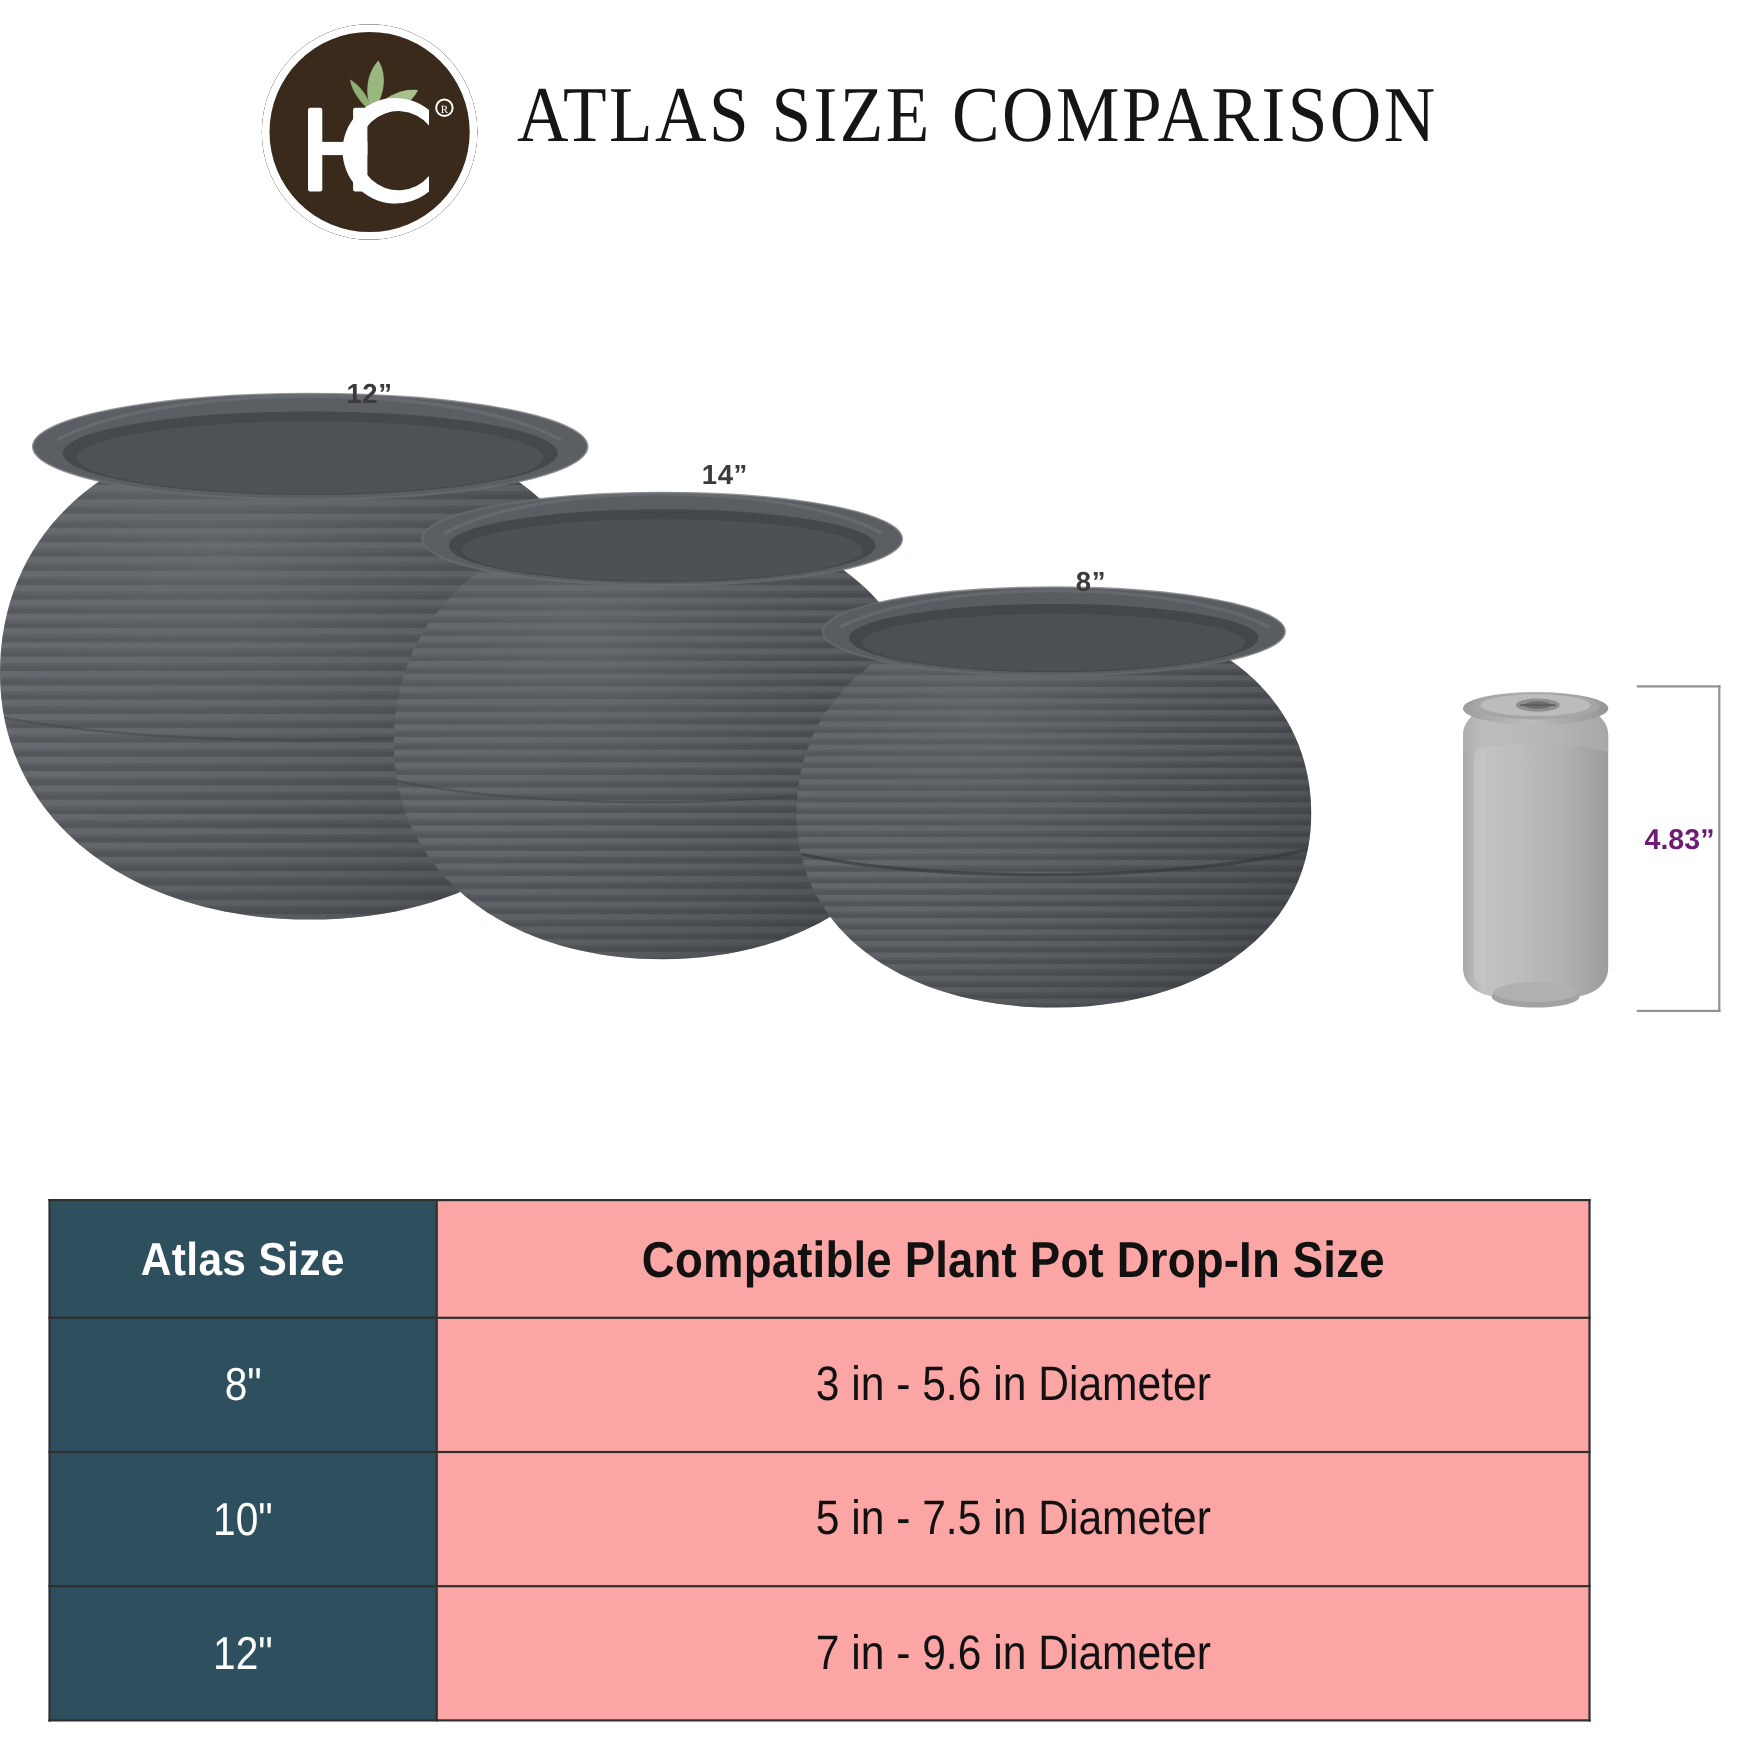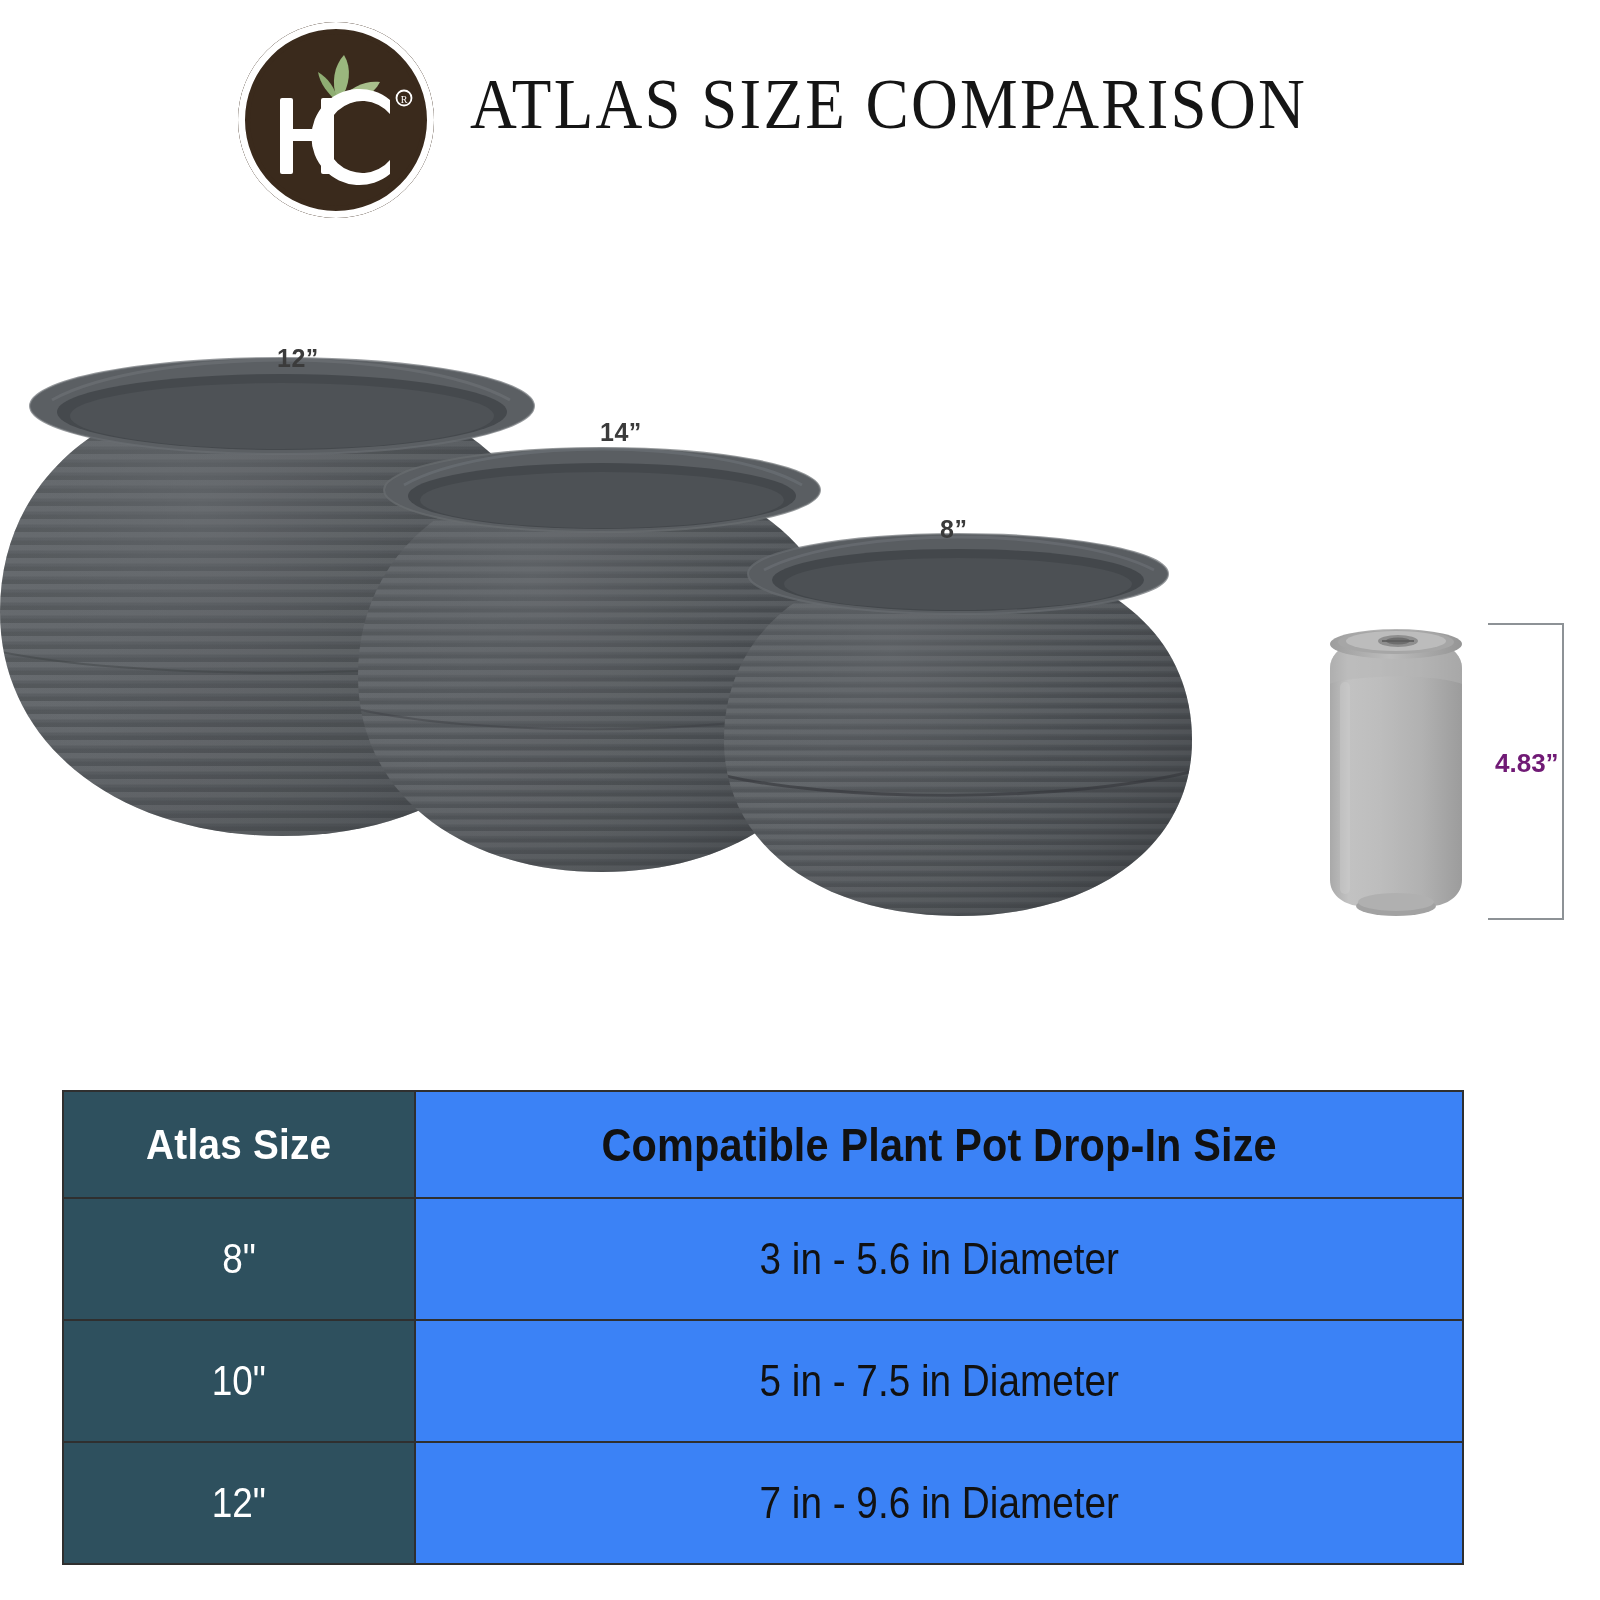--- a/index.html
+++ b/index.html
@@ -72,20 +72,21 @@
   .pot svg { display: block; }
 
   .size-label {
     position: absolute;
     font-family: "Liberation Sans", sans-serif;
     font-weight: bold;
     font-size: 25px;
     color: #3b3b3b;
     letter-spacing: 0.5px;
     white-space: nowrap;
+    margin-left: 38px;
   }
 
   
   #can-wrap {
     position: absolute;
     left: 1316px;
     top: 382px;
     width: 160px;
     height: 300px;
   }
@@ -122,40 +123,40 @@
     font-family: "Liberation Sans", sans-serif;
     font-weight: bold;
     font-size: 26px;
     color: #701a75;
     white-space: nowrap;
   }
 
   
   #spec-table {
     position: absolute;
-    left: 62px;
+    left: 44px;
     top: 1090px;
     width: 1402px;
     border-collapse: collapse;
     table-layout: fixed;
   }
   #spec-table td, #spec-table th {
     border: 2px solid #2f2f2f;
     padding: 0;
     margin: 0;
   }
   .col-size {
     width: 350px;
     background: #2e505e;
     color: #ffffff;
     text-align: center;
     vertical-align: middle;
   }
   .col-desc {
-    background: #3b82f6;
+    background: #fca5a5;
     color: #111111;
     text-align: center;
     vertical-align: middle;
   }
 
   .th-row th { height: 105px; }
   .hdr-size-text {
     font-family: "Liberation Sans", sans-serif;
     font-weight: bold;
     font-size: 42px;

